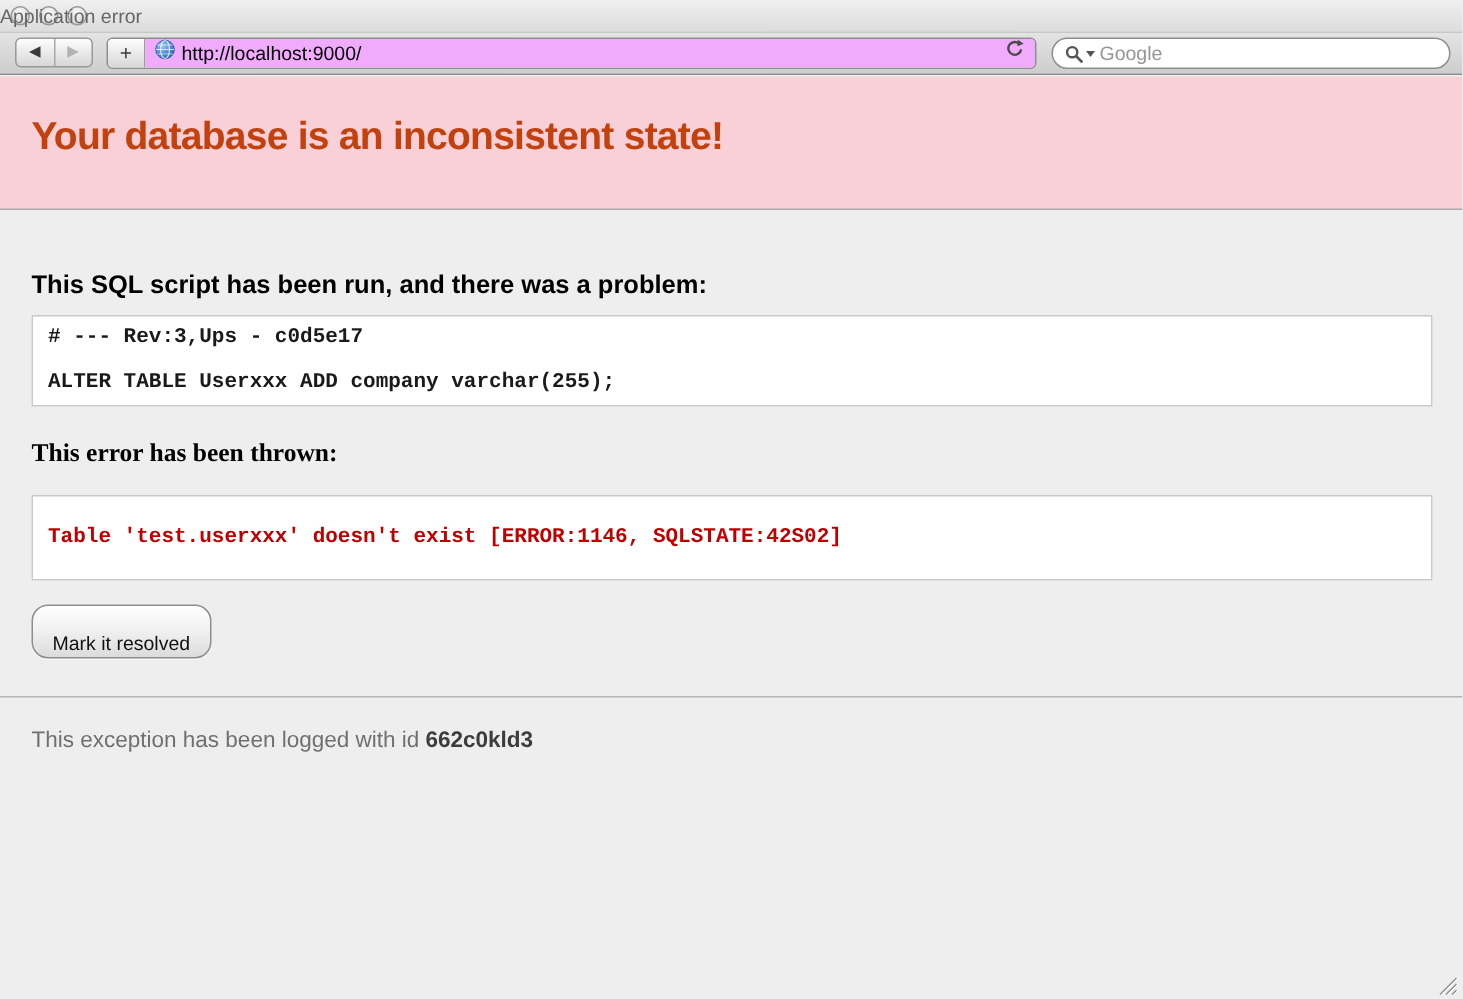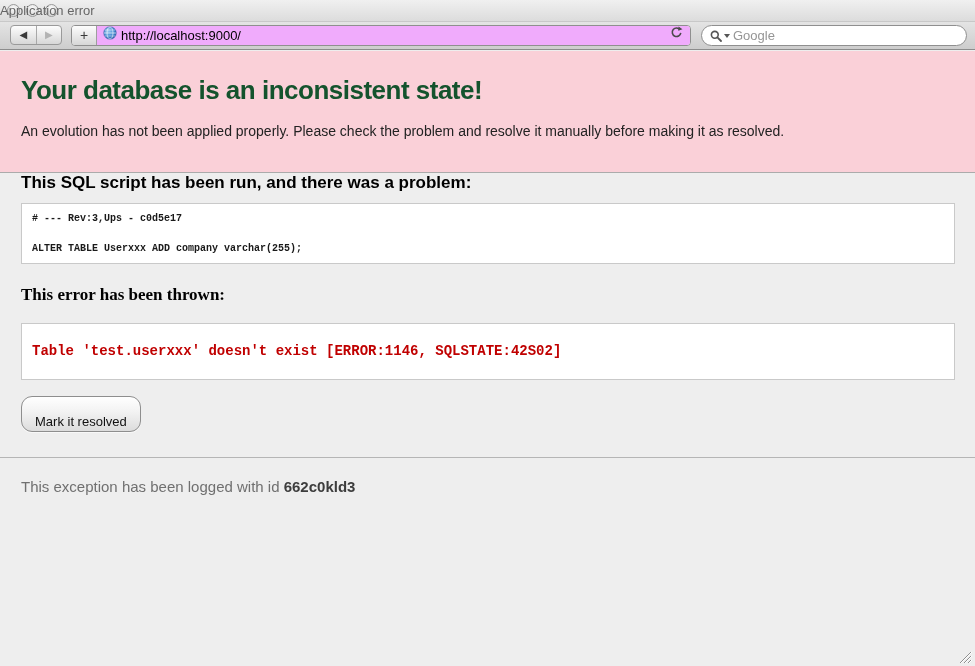--- a/index.html
+++ b/index.html
@@ -84,31 +84,31 @@
   }
   .search-input::placeholder { color: #959595; opacity: 1; }
 
   
   .page { position: absolute; top: 51px; left: 0; width: 975px; height: 615px; background: #eeeeee; }
 
   .banner {
     background: #fad0d8; border-bottom: 1px solid #ababab;
     padding: 24px 21px 33px 21px;
   }
-  .banner h1 { font-size: 26px; font-weight: bold; color: #14532d; letter-spacing: -0.5px; }
+  .banner h1 { font-size: 26px; font-weight: bold; color: #c2410c; letter-spacing: -0.5px; }
   .banner p { margin-top: 17px; font-size: 14px; color: #222; }
 
   .content h2 { font-size: 17px; font-weight: bold; color: #000; margin: 0 21px; }
-  .sql-heading { }
+  .sql-heading { padding-top: 40px; }
   .error-heading { padding-top: 21px; font-family: Liberation Serif, serif; }
 
   .code-box {
     margin: 10px 20px 0 21px; background: #fff; border: 1px solid #c9c9c9;
     padding: 7px 10px; font-family: "Liberation Mono", monospace;
-    font-size: 10px; font-weight: bold; color: #1a1a1a; line-height: 15px;
+    font-size: 14px; font-weight: bold; color: #1a1a1a; line-height: 15px;
   }
   .code-line2 { margin-top: 15px; }
 
   .error-box {
     margin: 18px 20px 0 21px; background: #fff; border: 1px solid #c9c9c9;
     padding: 19px 10px; font-family: "Liberation Mono", monospace;
     font-size: 14px; font-weight: bold; color: #c00000; line-height: 17px;
     white-space: nowrap; overflow: hidden;
   }
 
@@ -181,21 +181,20 @@
         <span class="search-caret"></span>
       </span>
       <input class="search-input" type="text" placeholder="Google" style="">
     </div>
   </div>
 
   <div class="page">
 
     <div class="banner">
       <h1>Your database is an inconsistent state!</h1>
-      <p>An evolution has not been applied properly. Please check the problem and resolve it manually before making it as resolved.</p>
     </div>
 
     <div class="content">
       <h2 class="sql-heading">This SQL script has been run, and there was a problem:</h2>
 
       <div class="code-box">
         <div># --- Rev:3,Ups - c0d5e17</div>
         <div class="code-line2">ALTER TABLE Userxxx ADD company varchar(255);</div>
       </div>
 

